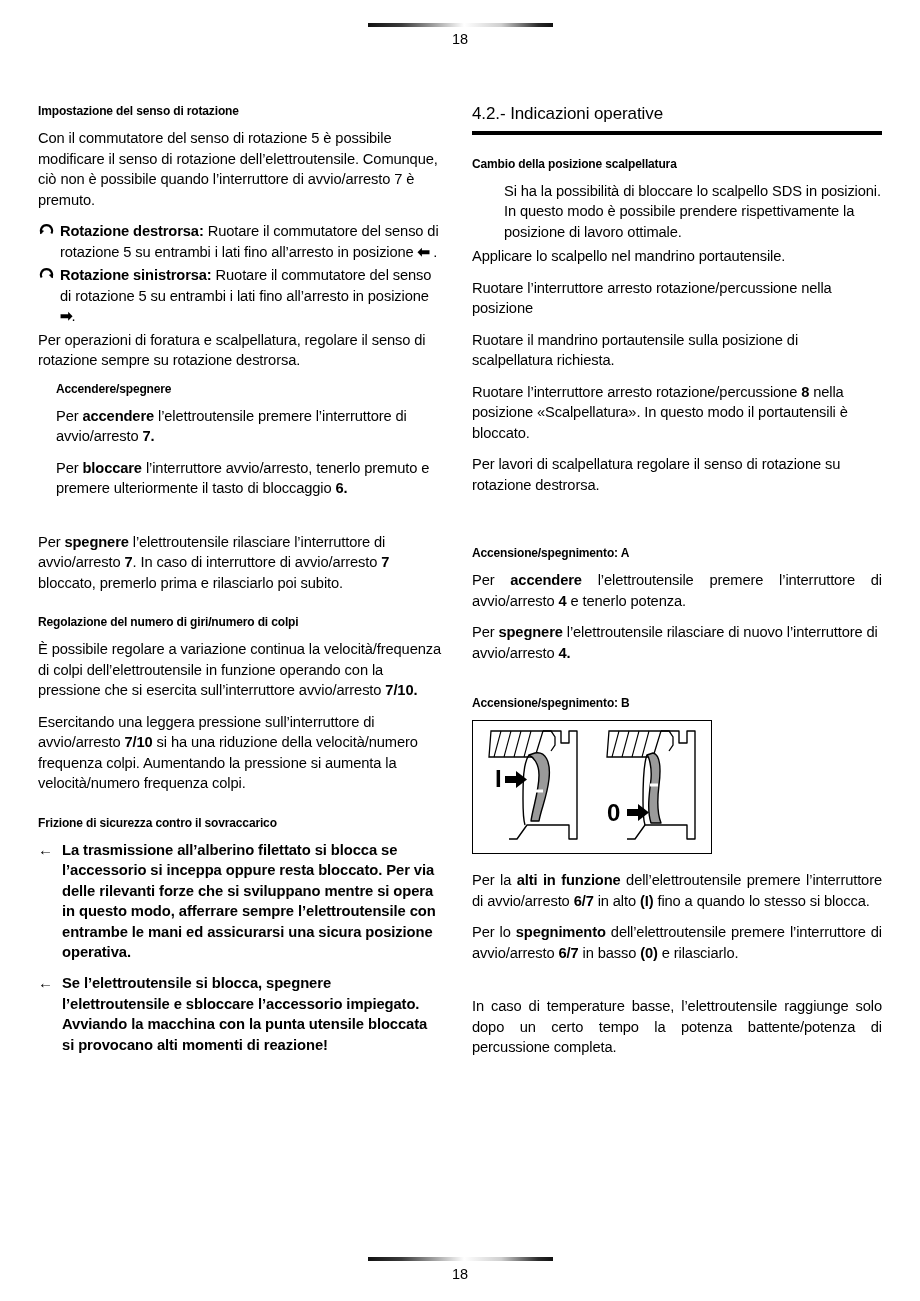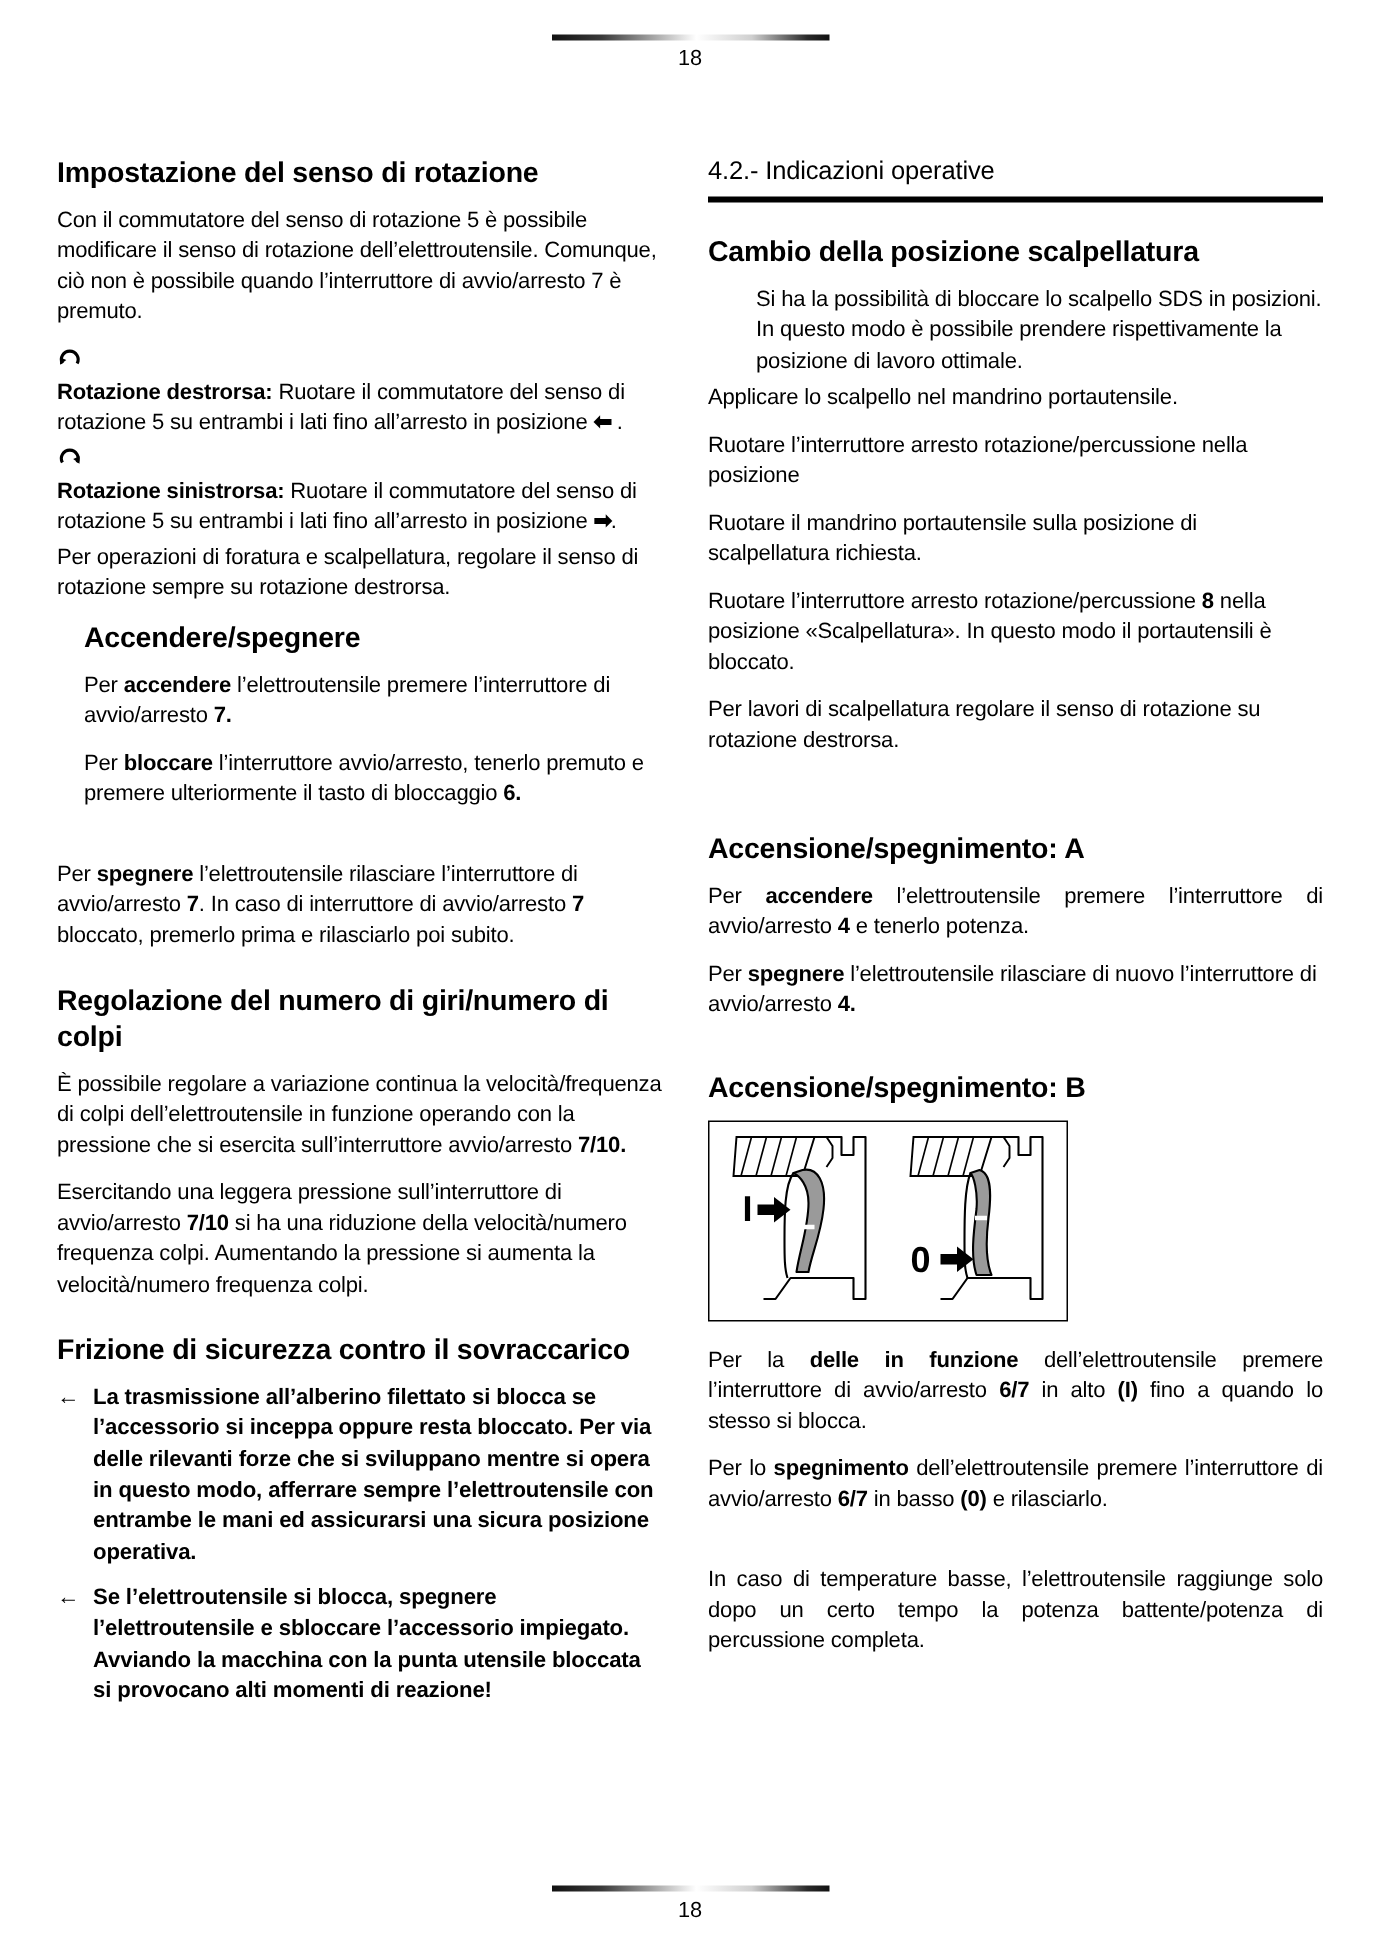--- a/index.html
+++ b/index.html
@@ -67,21 +67,21 @@
     line-height: 1.2;
     letter-spacing: -0.1px;
   }
   .section-rule {
     height: 3.5px;
     background: #000;
     margin-top: 7px;
     margin-bottom: 22px;
   }
   h3.sub {
-    font-size: 19px;
+    font-size: 12px;
     font-weight: bold;
     margin: 0 0 9px 0;
     line-height: 1.25;
     letter-spacing: -0.15px;
   }
   h3.sub.spaced-top { margin-top: 22px; }
   h3.sub.indent { margin-left: 18px; }
 
   p.body {
     font-size: 14.7px;
@@ -94,21 +94,20 @@
   p.body.justify { text-align: justify; }
   b, strong { font-weight: bold; }
 
   
   .rot-item {
     display: flex;
     font-size: 14.7px;
     line-height: 20.5px;
     margin-bottom: 3px;
     letter-spacing: -0.12px;
-    flex-direction: column;
   }
   .rot-glyph {
     flex: 0 0 22px;
     font-size: 15px;
     line-height: 20.5px;
     font-weight: bold;
   }
   .rot-body { flex: 1 1 auto; }
 
   
@@ -306,21 +305,21 @@
           <text x="16" y="100" font-family="Liberation Sans, sans-serif" font-size="24" font-weight="bold" fill="#000">0</text>
 
           <g>
             <rect x="36" y="88" width="12" height="7" fill="#000"></rect>
             <polygon points="47,83 58,91.5 47,100" fill="#000"></polygon>
           </g>
         </g>
       </svg>
     </div>
 
-    <p class="body justify"><span>Per la  </span><b>delle in funzione</b><span>  dell’elettroutensile premere l’interruttore di avvio/arresto </span><b>6/7</b><span> in alto </span><b>(I)</b><span> fino a quando lo stesso si blocca.</span></p>
+    <p class="body justify"><span>Per la  </span><b>alti in funzione</b><span>  dell’elettroutensile premere l’interruttore di avvio/arresto </span><b>6/7</b><span> in alto </span><b>(I)</b><span> fino a quando lo stesso si blocca.</span></p>
 
     <p class="body justify"><span>Per lo  </span><b>spegnimento</b><span> dell’elettroutensile premere l’interruttore di avvio/arresto </span><b>6/7</b><span> in basso </span><b>(0)</b><span> e rilasciarlo.</span></p>
 
     <div class="spacer-md"></div>
 
     <p class="body justify">In caso di temperature basse, l’elettroutensile raggiunge solo dopo un certo tempo la potenza battente/potenza di    percussione completa.</p>
 
   </div>
 </div>
 

